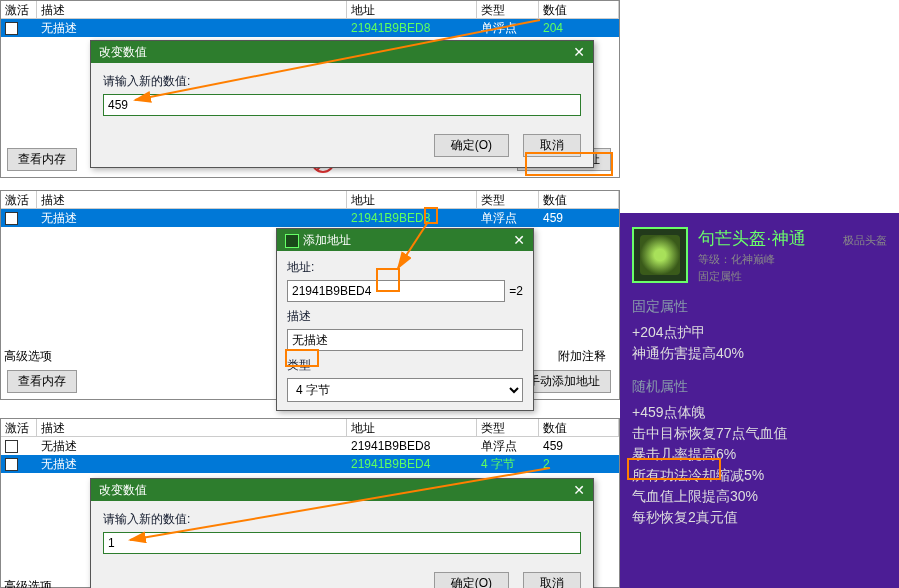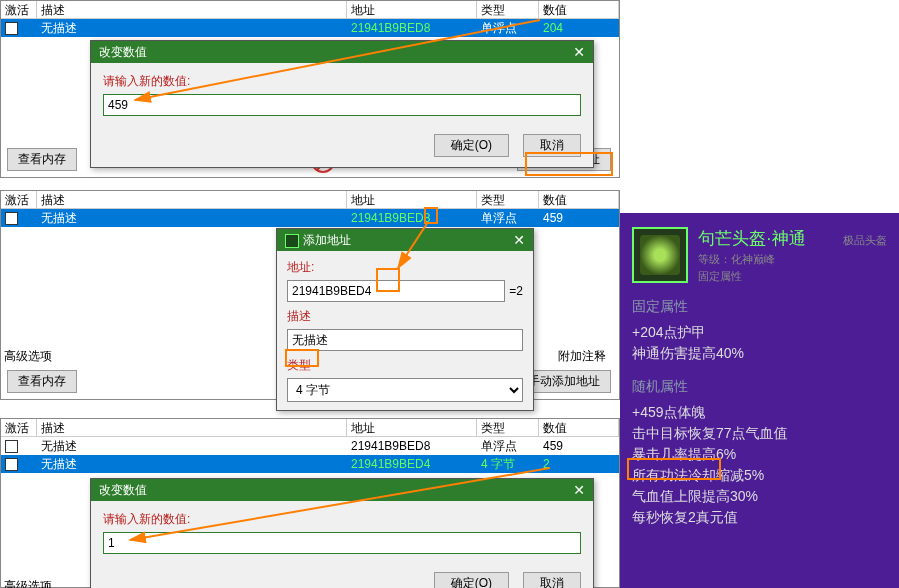--- a/index.html
+++ b/index.html
@@ -18,21 +18,21 @@
   .row .col-act { display: flex; align-items: center; }
   .chk { width: 13px; height: 13px; border: 1px solid #333; background: #fff; display: inline-block; }
   .green { color: #00c800; }
   .row.sel .green { color: #5fff5f; }
   .btn { background: #e1e1e1; border: 1px solid #999; padding: 2px 10px; font-size: 12px; font-family: inherit; cursor: pointer; }
   .toolbar { position: absolute; display: flex; gap: 6px; }
   .dialog { position: absolute; background: #f0f0f0; border: 1px solid #555; box-shadow: 2px 2px 6px rgba(0,0,0,.3); }
   .dlg-title { background: #2d7d2d; color: #fff; padding: 3px 8px; display: flex; justify-content: space-between; align-items: flex-start; height: 22px; }
   .dlg-close { color: #fff; font-size: 14px; cursor: pointer; }
   .dlg-body { padding: 10px 12px; }
-  .dlg-label { margin-bottom: 4px; color: #b91c1c; }
+  .dlg-label { margin-bottom: 4px; color: #0f172a; }
   .input { width: 100%; border: 1px solid #2d7d2d; padding: 3px 4px; font-size: 12px; font-family: inherit; }
   .dlg-actions { display: flex; justify-content: flex-end; gap: 14px; padding: 8px 12px 10px; }
   .no-icon { width: 24px; height: 24px; border-radius: 50%; border: 2px solid #d33; position: relative; }
   .no-icon::after { content: ""; position: absolute; width: 2px; height: 24px; background: #d33; left: 11px; top: -1px; transform: rotate(45deg); }
   .hl { border: 2px solid #ff7f00; position: absolute; pointer-events: none; }
   .arrow { position: absolute; pointer-events: none; }
   .right-panel { position: absolute; right: 0; top: 185px; width: 279px; height: 403px; background: #4c1d95; color: #ccc; padding: 14px 12px; margin-top: 28px; }
   .item-head { display: flex; gap: 10px; }
   .item-icon { width: 56px; height: 56px; background: #223a1b; border: 2px solid #6aff6a; position: relative; }
   .item-icon::before { content:""; position:absolute; inset:6px; background: radial-gradient(circle, #a8e05a 20%, #3a5a1a 70%); border-radius: 4px; }

